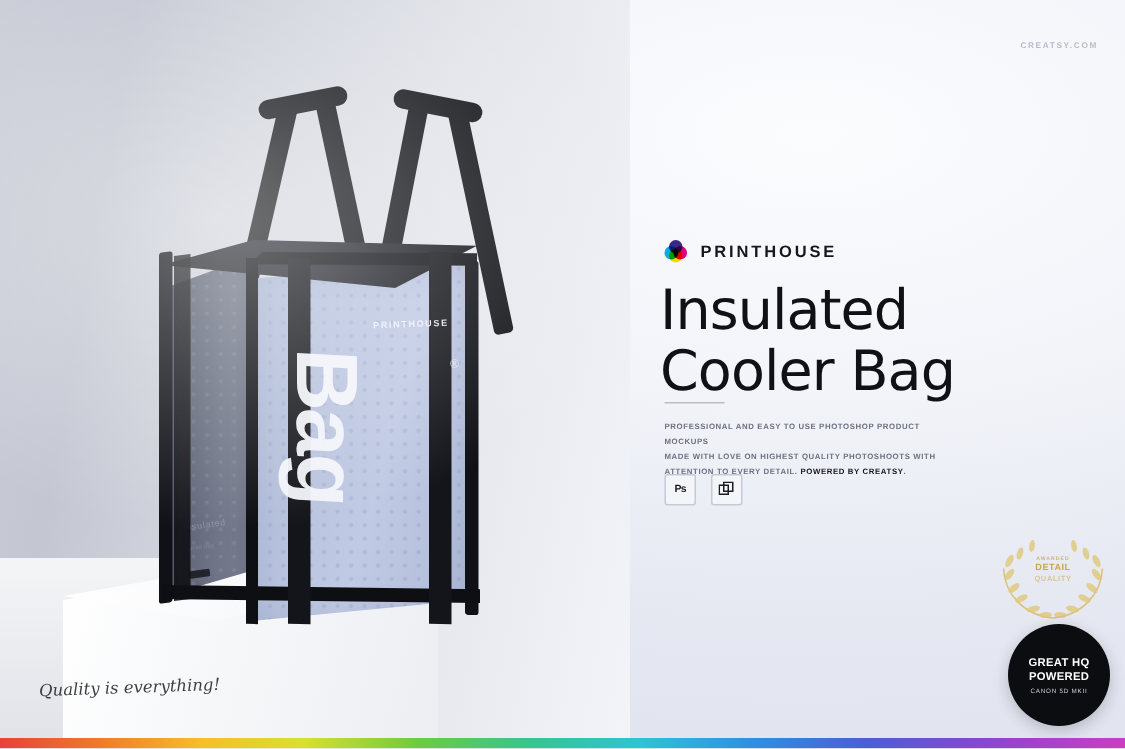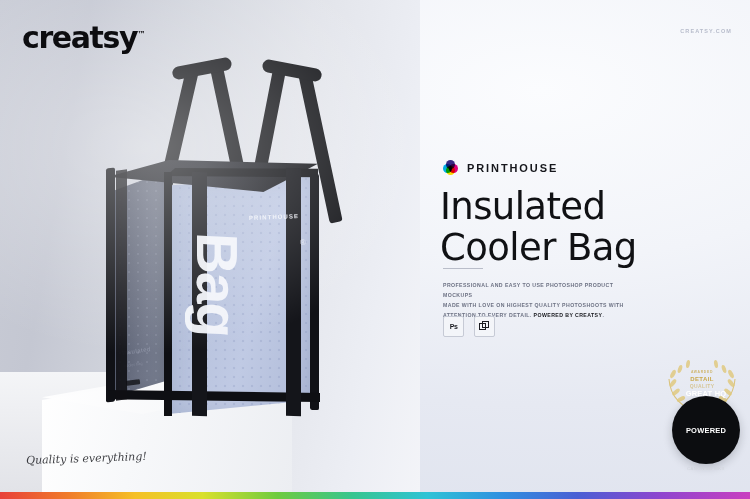--- a/index.html
+++ b/index.html
@@ -140,23 +140,23 @@
   
   .award{position:absolute;left:660px;top:352px;width:84px;height:64px;}
   .award svg{width:84px;height:64px;display:block;}
   .award-txt{position:absolute;left:0;top:18px;width:84px;text-align:center;
     color:#c9a84a;line-height:1.35;}
   .award-txt .a1{font-size:3.4px;letter-spacing:.7px;font-weight:600;display:block;opacity:.8;}
   .award-txt .a2{font-size:6px;letter-spacing:.4px;font-weight:700;display:block;}
   .award-txt .a3{font-size:5px;letter-spacing:.4px;font-weight:700;display:block;opacity:.55;}
 
   
-  .hq{position:absolute;left:672px;top:396px;width:68px;height:68px;border-radius:50%;
+  .hq{position:absolute;left:672px;top:416px;width:68px;height:68px;border-radius:50%;
     background:#0c0d10;display:flex;flex-direction:column;align-items:center;justify-content:center;
-    box-shadow:0 3px 10px rgba(20,22,34,.22);gap:28px;}
+    box-shadow:0 3px 10px rgba(20,22,34,.22);}
   .hq .l1{font-size:7.5px;font-weight:700;color:#fff;letter-spacing:.2px;line-height:1.25;text-align:center;}
   .hq .l2{font-size:4.2px;font-weight:500;color:#cfd2da;letter-spacing:.5px;margin-top:3px;}
 
   
   .rainbow{position:absolute;left:0;bottom:0;width:750px;height:7px;
     background:linear-gradient(90deg,#e8413a 0%,#f07b2a 9%,#f5c026 18%,#d9e02c 27%,#6ecb3f 37%,
       #37c58f 47%,#2ec3d6 57%,#2f8fe0 67%,#4a5fd4 77%,#8e45cf 88%,#c93fc0 100%);}
 </style>
 </head>
 <body>
@@ -196,21 +196,20 @@
       <div class="strap s-side"></div>
       <div class="strap s1"></div>
       <div class="strap s2"></div>
 
       <div class="bag-brand">PRINTHOUSE</div>
       <div class="bag-word">Bag</div>
       <div class="bag-reg">®</div>
     </div>
   </div>
 
-  <div class="creatsy"><span>creatsy</span><span class="tm">™</span></div>
 
   <div class="handwrite">Quality is everything!</div>
 
   <div class="site">CREATSY.COM</div>
 
   <div class="brandrow">
     <span class="cmyk">
       <i class="c"></i>
       <i class="m"></i>
       <i class="y"></i>

